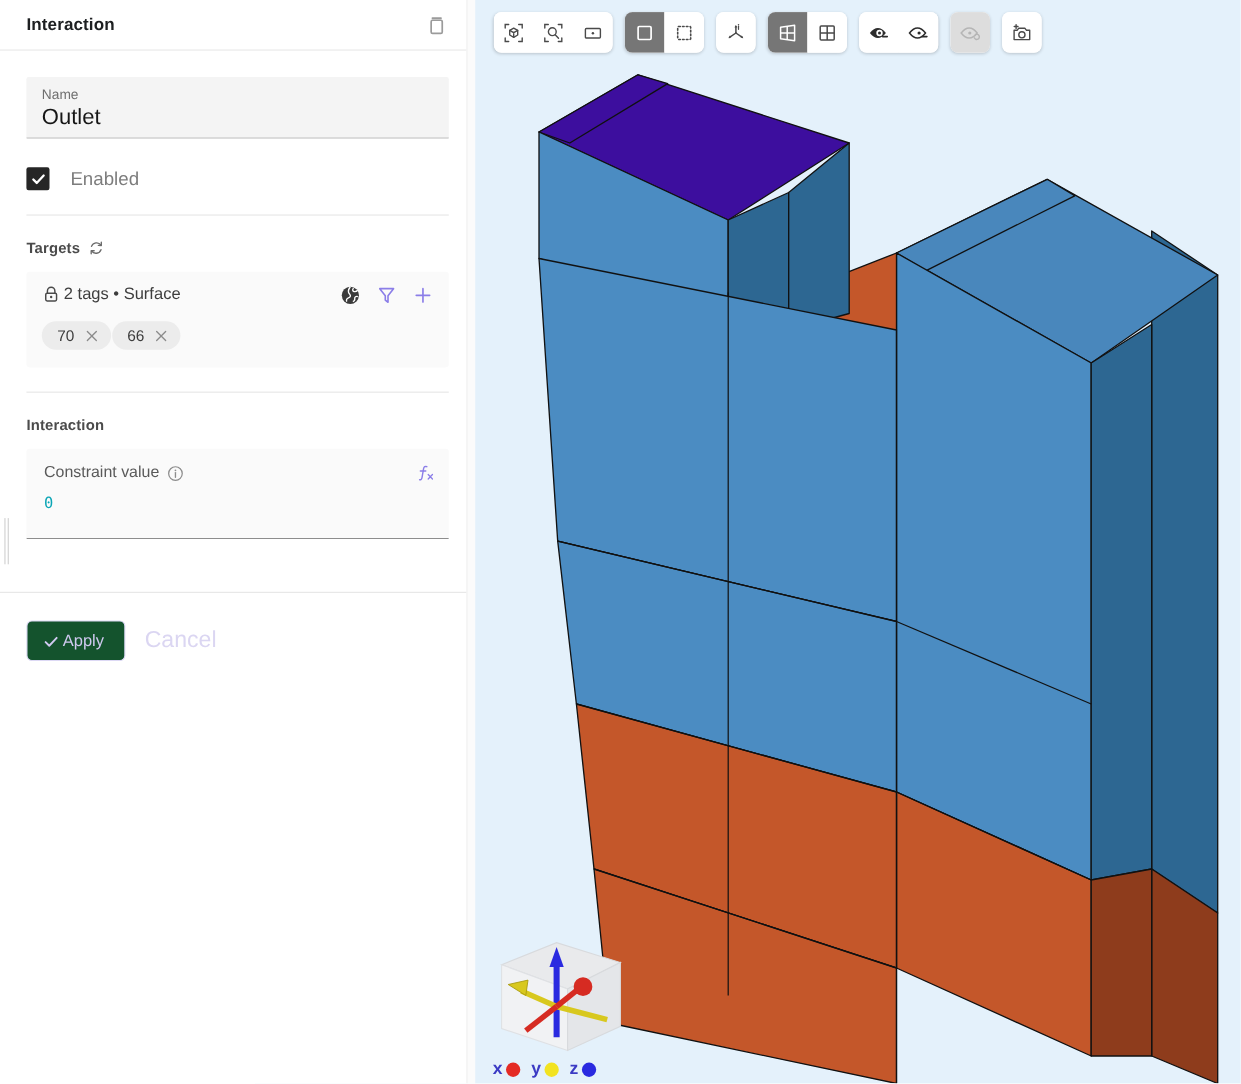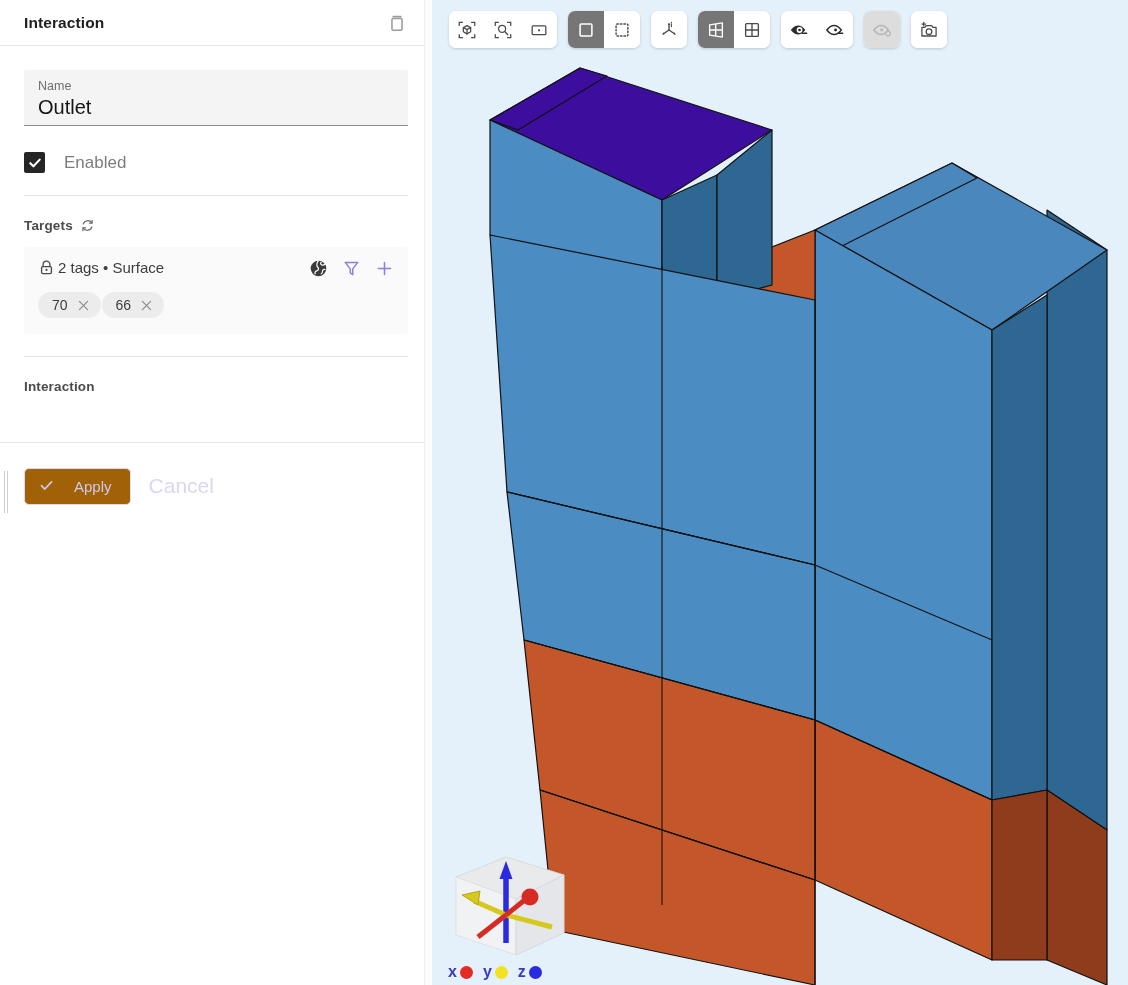--- a/index.html
+++ b/index.html
@@ -197,24 +197,24 @@
   .footer {
     border-top: 1px solid #e6e6e6;
     margin-top: 48px;
     padding: 22px 24px 0 24px;
     display: flex;
     align-items: center;
     gap: 10px;
   }
   .btn-apply {
     display: inline-flex;
-    align-items: flex-start;
-    gap: 20px;
+    align-items: flex-end;
+    gap: 3px;
     border: 1px solid #ddd9f5;
-    background: #a16207;
+    background: #14532d;
     border-radius: 5px;
     padding: 9px 18px 9px 14px;
     font-size: 15px;
     color: #cfc9ef;
     cursor: default;
   }
   .apply-check { width: 15px; height: 15px; }
   .btn-cancel {
     border: none;
     background: transparent;
@@ -391,20 +391,36 @@
           </span>
         </div>
       </div>
 
       <div class="divider"></div>
 
       <div class="sec-head">
         <span>Interaction</span>
       </div>
 
+      <div class="param-card">
+        <div class="param-label-row">
+          <span class="param-label">Constraint value</span>
+          <svg class="info-icon" viewBox="0 0 16 16">
+            <circle cx="8" cy="8" r="6.6" fill="none" stroke="#8c8c8c" stroke-width="1.2"></circle>
+            <circle cx="8" cy="4.9" r="0.85" fill="#8c8c8c"></circle>
+            <path d="M8 7.1 V11.6" stroke="#8c8c8c" stroke-width="1.3" stroke-linecap="round"></path>
+          </svg>
+        </div>
+        <svg class="fx-icon" viewBox="0 0 20 20">
+          <path d="M11.6 3.4c-1.6-.6-2.8.1-3.1 1.9L7 13.9c-.3 1.7-1.2 2.3-2.3 2" fill="none" stroke="#8b7ee8" stroke-width="1.35" stroke-linecap="round"></path>
+          <path d="M5.4 7.6 H10.6" stroke="#8b7ee8" stroke-width="1.35" stroke-linecap="round"></path>
+          <path d="M12.9 10.9 L17 15.2 M17 10.9 L12.9 15.2" stroke="#8b7ee8" stroke-width="1.25" stroke-linecap="round"></path>
+        </svg>
+        <div class="param-value">0</div>
+      </div>
 
     </div>
 
     <div class="footer">
       <button class="btn-apply">
         <svg class="apply-check" viewBox="0 0 14 14">
           <path d="M2.3 7.2 L5.4 10.3 L11.7 3.6" fill="none" stroke="#cfc9ef" stroke-width="1.6" stroke-linecap="round" stroke-linejoin="round"></path>
         </svg>
         <span>Apply</span>
       </button>

